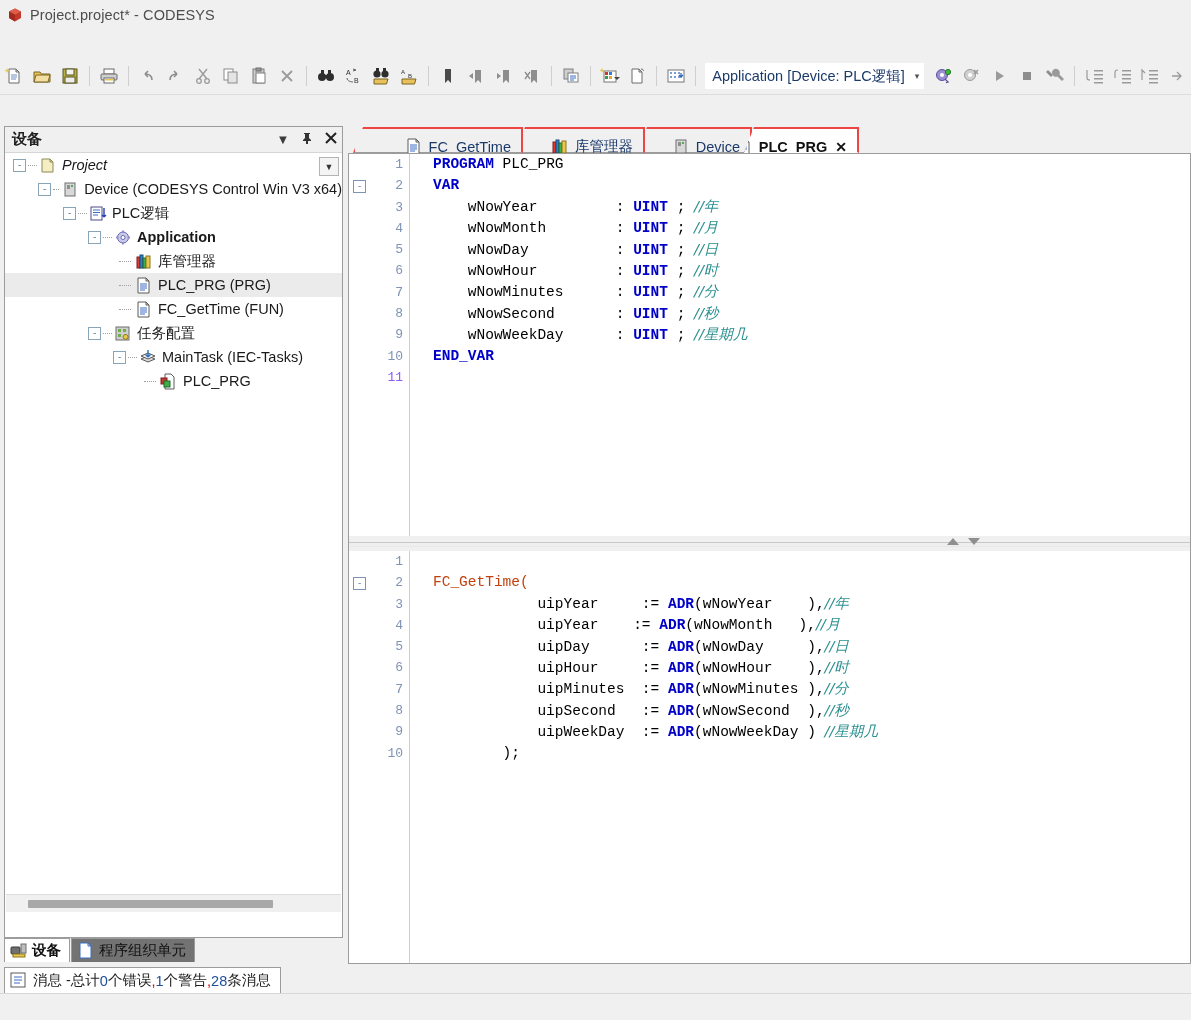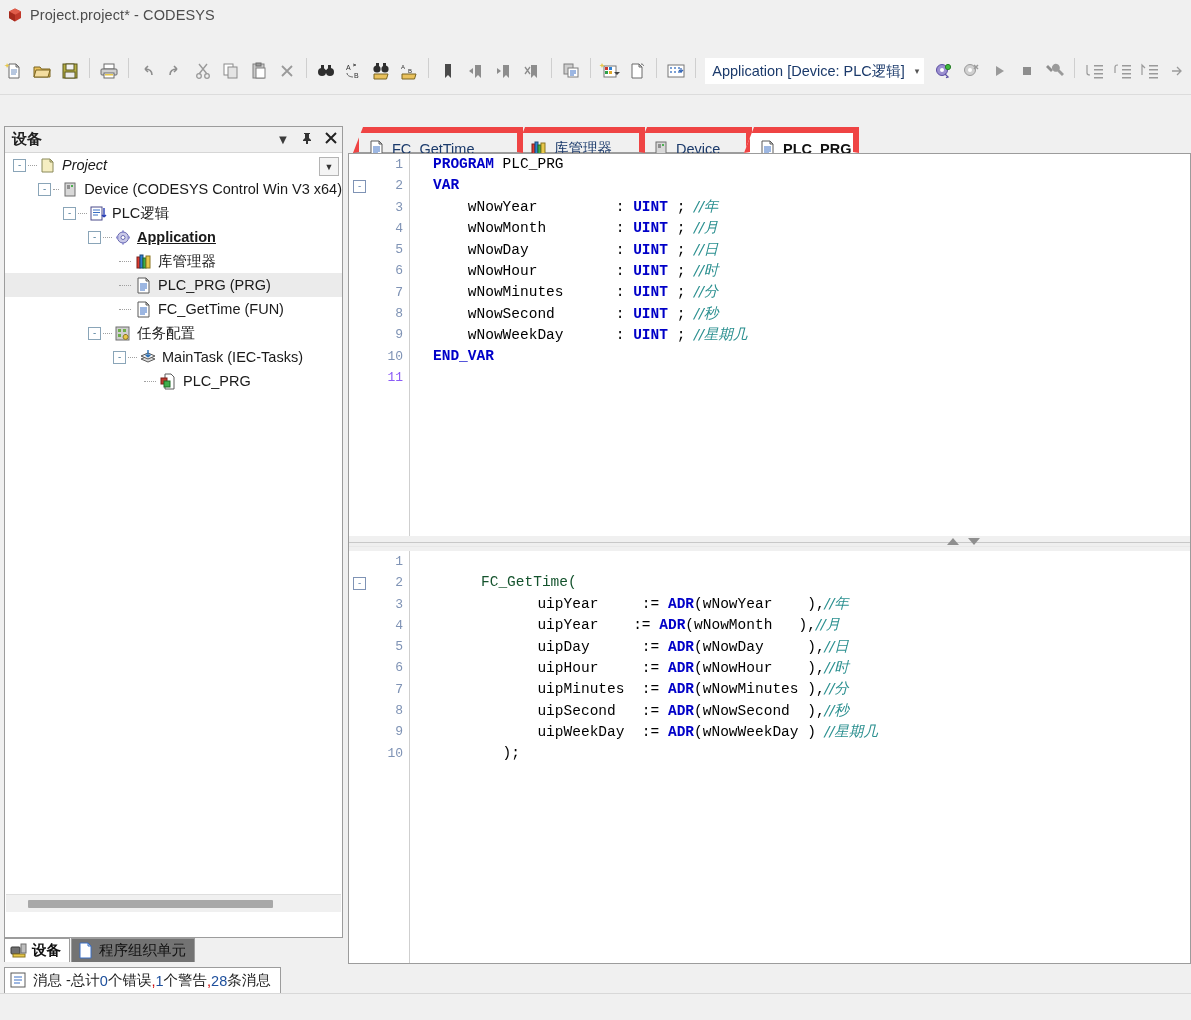--- a/index.html
+++ b/index.html
@@ -40,21 +40,21 @@
     font-size: 15px; color: #2b2b2b;
     padding: 3px 10px; margin-left: 9px;
     cursor: default;
   }
   .menu-item:first-child { margin-left: 14px; }
 
   
   .toolbar {
     position: absolute; left: 0; top: 58px; width: 1191px; height: 36px;
     background: #f0f0f0;
-    display: flex; align-items: flex-start;
+    display: flex; align-items: center;
     border-bottom: 1px solid #dcdcdc;
   }
   .tb-btn {
     width: 26px; height: 26px;
     display: flex; align-items: center; justify-content: center;
     margin: 0 1px;
   }
   .tb-sep {
     width: 1px; height: 20px; background: #cfcfcf; margin: 0 5px;
   }
@@ -108,21 +108,21 @@
   .expander {
     width: 11px; height: 11px; border: 1px solid #8aa5b8;
     background: #fff; color: #3b6e8f; font-size: 9px; line-height: 9px;
     display: flex; align-items: center; justify-content: center;
     margin-right: 2px; flex: 0 0 auto;
     font-family: "DejaVu Sans", sans-serif;
   }
   .dotted { width: 9px; border-top: 1px dotted #a0a0a0; margin-right: 2px; }
   .ticon { width: 18px; height: 17px; margin-right: 5px; flex:0 0 auto; position:relative; }
   .tlabel-italic { font-style: italic; }
-  .tlabel-bold { font-weight: bold; text-decoration: underline; }
+  .tlabel-bold { font-weight: bold; }
 
   .tree-hscroll {
     position: absolute; left: 1px; right: 1px; bottom: 1px;
     height: 17px; background: #f0f0f0;
     border-top: 1px solid #dedede;
     display: flex; align-items: center;
   }
   .tree-hthumb {
     height: 8px; background: #a8a8a8; border-radius: 1px;
     margin-left: 22px; width: 245px;
@@ -168,26 +168,27 @@
   .tabstrip {
     position: relative; height: 27px; background: #f0f0f0;
     border-bottom: 1px solid #9c9c9c;
   }
   .etab {
     position: absolute; bottom: 0; height: 26px;
     display: flex; align-items: center;
     padding: 12px 10px 0 9px;
     font-size: 14.5px; color: #1b3a6b;
     background: #f0f0f0;
-    border: 6px solid #ef4444;
+    border: 2px solid #ef4444;
     border-bottom: 1px solid #9c9c9c;
     border-radius: 0;
     box-sizing: border-box;
     white-space: nowrap;
     clip-path: polygon(10px 0, 100% 0, 100% 100%, 0 100%);
+    justify-content: flex-end;
   }
   .etab .ticon { margin-right: 6px; }
   .etab.active {
     background: #ffffff;
     color: #111; font-weight: bold;
     border-bottom: 1px solid #ffffff;
     z-index: 5;
   }
   .etab .closex {
     margin-left: 8px; font-size: 14px; font-weight: bold; color: #111;
@@ -217,21 +218,21 @@
     font-family: "Liberation Mono", "DejaVu Sans Mono", monospace;
     flex: 0 0 auto;
   }
   .lnum.cur { color: #8b5cf6; font-family: Liberation Mono, monospace; }
   .ctext { padding-left: 24px; white-space: pre; flex: 1 1 auto; }
 
   .k  { color: #0000c8; font-weight: bold; }   
   .t  { color: #0000c8; font-weight: bold; }   
   .id { color: #000000; }
   .op { color: #000000; }
-  .fn { color: #14532d; margin-left: 48px; }
+  .fn { color: #c2410c; }
   .ad { color: #0000c8; font-weight: bold; }
   .cmz { color: #2a8f8f; font-style: italic; font-family: "DejaVu Sans", sans-serif; }
 
   .fold-box {
     position: absolute; left: 4px;
     width: 11px; height: 11px;
     border: 1px solid #7f93b5; background: #fff;
     color: #5479a8; font-size: 9px; line-height: 9px;
     display: flex; align-items: center; justify-content: center;
     font-family: "DejaVu Sans", sans-serif;

